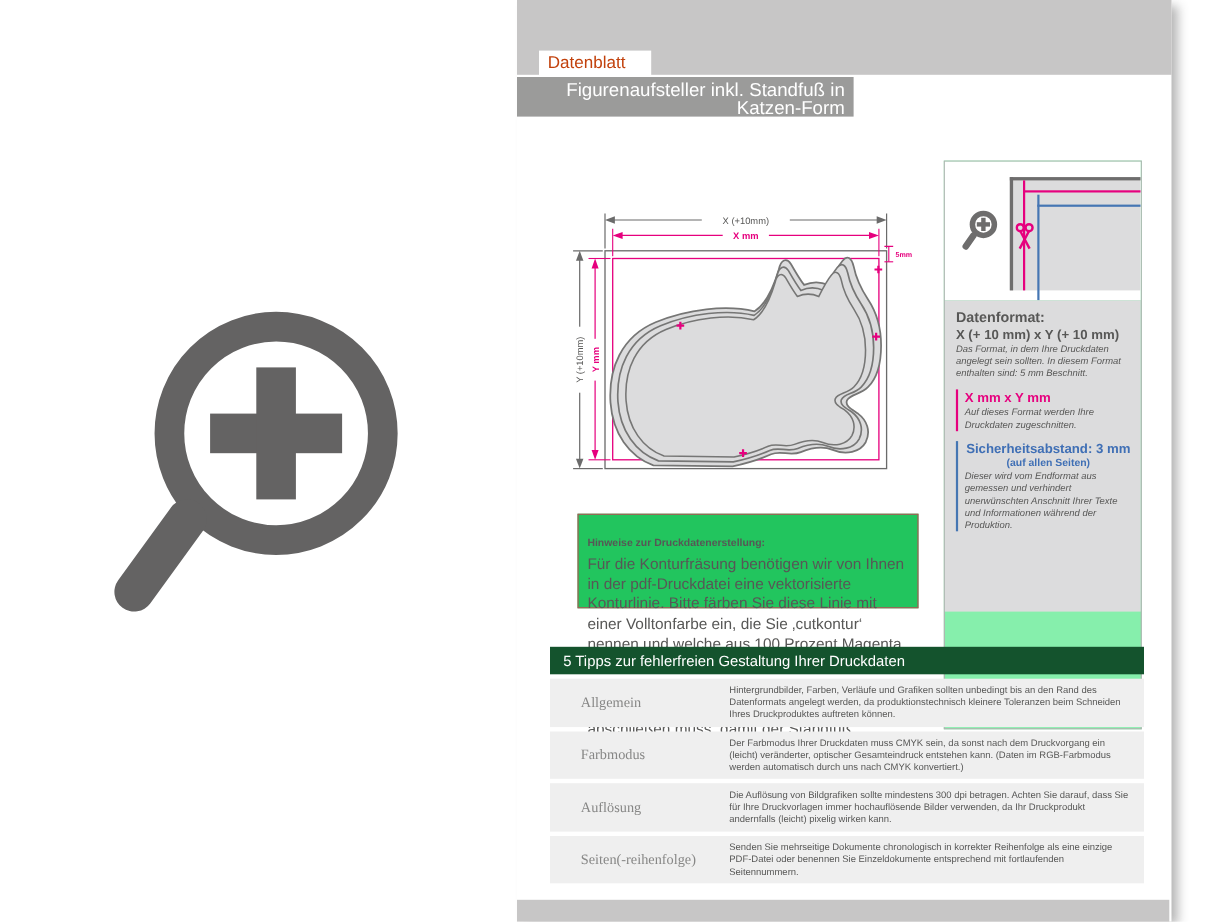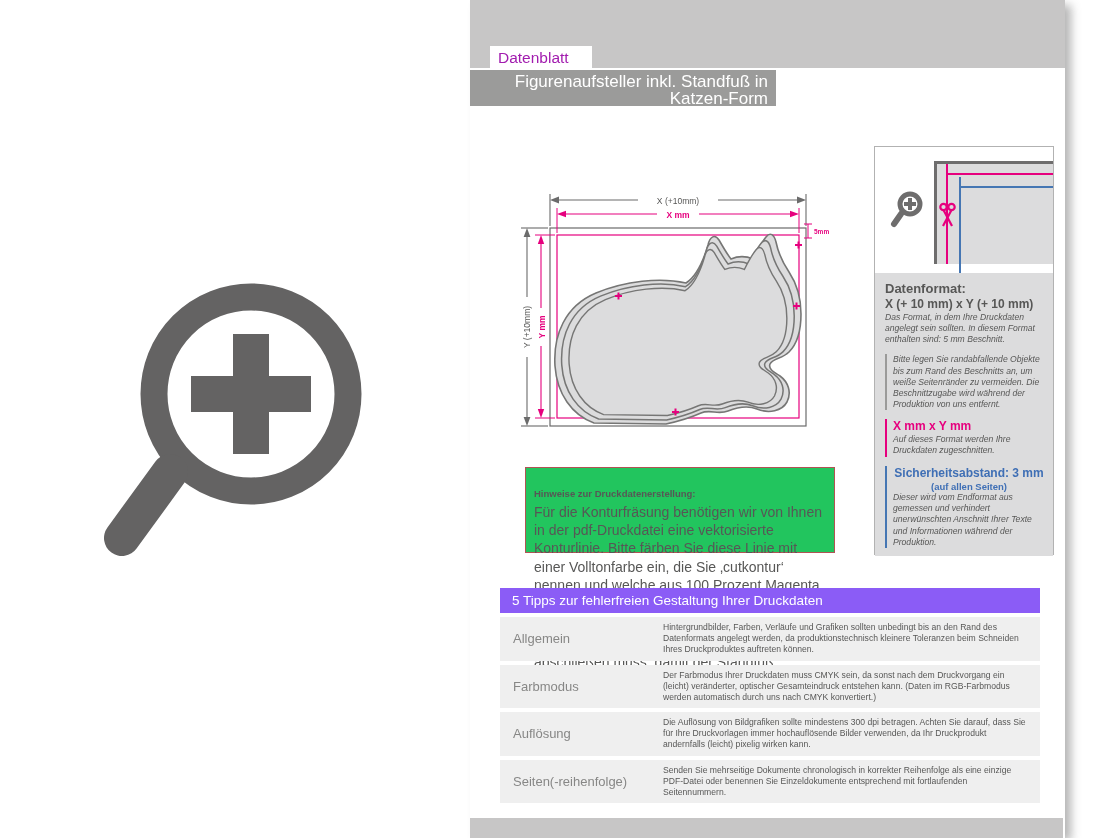--- a/index.html
+++ b/index.html
@@ -8,37 +8,37 @@
 
   
   .big-zoom { position:absolute; left:70px; top:250px; }
 
   
   .sheet { position:absolute; left:470px; top:0; width:595px; height:838px; background:#fff;
            box-shadow:7px 4px 9px -1px rgba(90,90,90,.45); }
 
   .top-band { position:absolute; left:0; top:0; width:595px; height:68px; background:#c7c6c6; }
   .datenblatt-box { position:absolute; left:20px; top:46px; width:102px; height:23px; background:#fff;
-                    color:#a21caf; font-size:15.5px; line-height:23px; padding-left:8px; }
+                    color:#c2410c; font-size:15.5px; line-height:23px; padding-left:8px; }
   .title-bar { position:absolute; left:0; top:70px; width:306px; height:36px; background:#9b9b9a;
                color:#fff; text-align:right; padding:3px 8px 0 6px; }
   .title-bar .t1 { font-size:17px; line-height:17px; }
   .title-bar .t2 { font-size:9.5px; line-height:13px; }
 
   
   .diagram { position:absolute; left:0; top:120px; width:595px; height:460px; }
 
   
   .notes-box { position:absolute; left:55px; top:467px; width:310px; height:86px; background:#22c55e;
                border:1.5px solid #b05454; padding:20px 8px; color:#575756; }
   .notes-box .nb-title { font-size:9.5px; font-weight:bold; margin-bottom:4px; }
   .notes-box p { font-size:14px; line-height:1.3; margin-bottom:4px; }
 
   
-  .sidebar { position:absolute; left:404px; top:146px; width:180px; height:409px; background:#86efac;
+  .sidebar { position:absolute; left:388px; top:146px; width:180px; height:517px; background:#86efac;
              border:1px solid #b2b2b2; }
   .sb-top { position:relative; width:100%; height:126px; background:#fff; overflow:hidden; }
   .detail-square { position:absolute; left:59px; top:14px; right:0; height:103px; background:#dcdcdd;
                    border-left:3px solid #6e6d6d; border-top:3px solid #6e6d6d; }
   .detail-square .m-v { position:absolute; left:9px; top:0; width:1.5px; height:100%; background:#e6007e; }
   .detail-square .m-h { position:absolute; left:9px; top:9px; right:0; height:1.5px; background:#e6007e; }
   .detail-square .b-v { position:absolute; left:22px; top:13px; width:1.5px; height:100%; background:#4576b3; }
   .detail-square .b-h { position:absolute; left:22px; top:22px; right:0; height:1.5px; background:#4576b3; }
   .sb-info { position:relative; width:100%; height:283px; background:#dcdcdd; padding:9px 8px 0 10px; color:#575756; }
   .sb-info .h1 { font-size:13px; font-weight:bold; line-height:1.15; }
@@ -47,24 +47,24 @@
   .blk { margin-bottom:9px; }
   .bar-blk { border-left:2.5px solid #9a9a99; padding-left:6px; }
   .bar-magenta { border-left-color:#e6007e; }
   .bar-blue { border-left-color:#4576b3; }
   .c-magenta { color:#e6007e; }
   .c-blue { color:#3f6fb5;text-align:center; }
   .sub-blue { font-size:9.5px; font-weight:bold; line-height:1.2; }
 
   
   .tips { position:absolute; left:30px; top:588px; width:540px; }
-  .tips-header { height:25px; background:#8b5cf6; color:#fff; font-size:13.5px; line-height:25px; padding-left:12px; }
+  .tips-header { height:25px; background:#14532d; color:#fff; font-size:13.5px; line-height:25px; padding-left:12px; }
   .tips-rows { margin-top:4px; }
   .tip-row { display:flex; background:#efefef; margin-bottom:4px; }
-  .tip-label { flex:0 0 150px; color:#878786; font-size:13px; display:flex; align-items:center; padding-left:13px; }
+  .tip-label { flex:0 0 150px; color:#878786; font-size:13px; display:flex; align-items:center; padding-left:28px;font-family:Liberation Serif, serif; }
   .tip-text { flex:1; font-size:8.6px; line-height:1.3; color:#575756; padding:5px 10px 5px 13px; }
 
   .footer-band { position:absolute; left:0; top:818px; width:593px; height:20px; background:#c7c6c6; }
 </style>
 </head>
 <body>
 
 <div class="canvas">
 
   <svg class="big-zoom" width="330" height="330" viewBox="0 0 330 330">
@@ -204,23 +204,20 @@
             </g>
           </svg>
         </div>
       </div>
       <div class="sb-info">
         <div class="blk">
           <div class="h1">Datenformat:</div>
           <div class="h2">X (+ 10 mm) x Y (+ 10 mm)</div>
           <p>Das Format, in dem Ihre Druckdaten angelegt sein sollten. In diesem Format enthalten sind: 5 mm Beschnitt.</p>
         </div>
-        <div class="blk bar-blk">
-          <p>Bitte legen Sie randabfallende Objekte bis zum Rand des Beschnitts an, um weiße Seitenränder zu vermeiden. Die Beschnittzugabe wird während der Produktion von uns entfernt.</p>
-        </div>
         <div class="blk bar-blk bar-magenta">
           <div class="h2 c-magenta">X mm x Y mm</div>
           <p>Auf dieses Format werden Ihre Druckdaten zugeschnitten.</p>
         </div>
         <div class="blk bar-blk bar-blue">
           <div class="h2 c-blue">Sicherheitsabstand: 3 mm</div>
           <div class="sub-blue c-blue">(auf allen Seiten)</div>
           <p>Dieser wird vom Endformat aus gemessen und verhindert unerwünschten Anschnitt Ihrer Texte und Informationen während der Produktion.</p>
         </div>
       </div>

